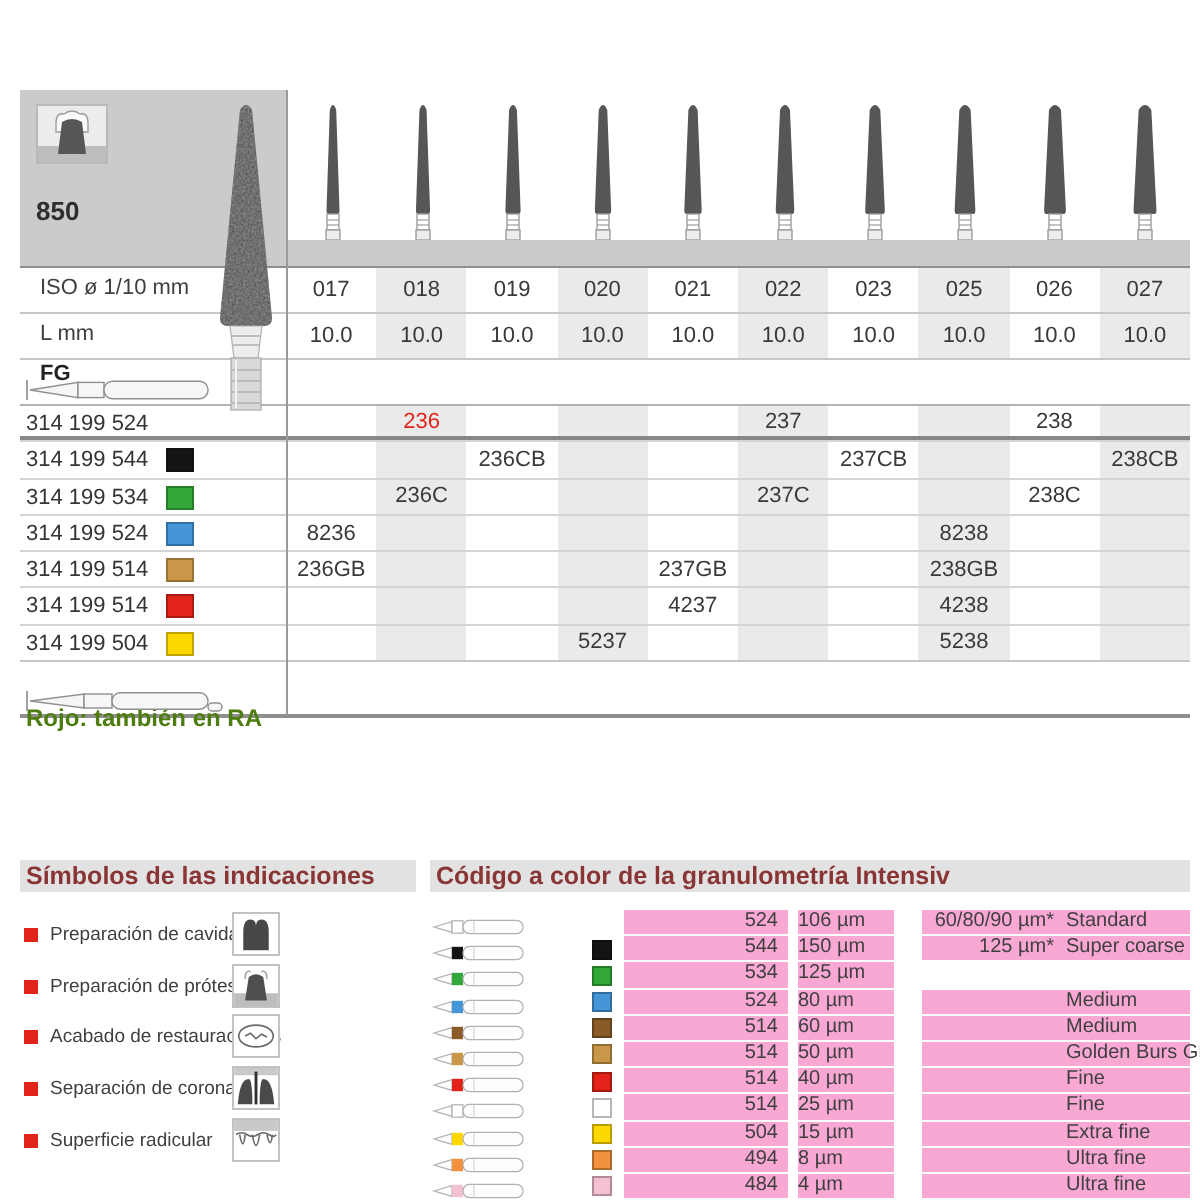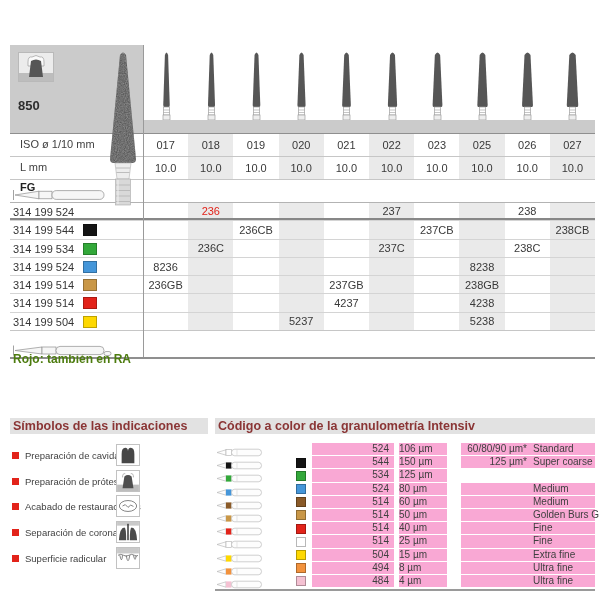--- a/index.html
+++ b/index.html
@@ -32,21 +32,21 @@
   .prow .cell{font-size:11px;}
   .cell.red{color:#e2231a;}
   .pcode{position:absolute;left:3px;top:3px;font-size:11px;color:#353535;}
   .psq{position:absolute;left:73px;top:3px;width:14px;height:12px;border:1px solid rgba(0,0,0,.25);}
   .noterow{height:27px;border-top:1px solid #c6c6c6;}
   .rojo{position:absolute;left:3px;top:1px;font-size:12px;font-weight:bold;color:#4d7c0f;margin-top:20px;}
   .fg .rowlab{font-weight:bold;color:#222;top:1px;}
   .fg-outline{position:absolute;left:2px;top:8px;}
   .ra-outline{position:absolute;left:2px;top:13px;}
   
-  .head-strip{height:16px;background:#e2e2e2;display:flex;align-items:center;}
+  .head-strip{height:16px;background:#e2e2e2;display:flex;align-items:center;margin-top:12px;}
   .head-strip span{font-size:12.5px;font-weight:bold;color:#8a3535;padding-left:3px;white-space:nowrap;}
   .bl{position:absolute;left:10px;top:418px;width:198px;}
   .br{position:absolute;left:215px;top:418px;width:380px;}
   .symlist{margin-top:9px;}
   .symrow{position:relative;height:25.7px;}
   .bullet{position:absolute;left:2px;top:9px;width:7px;height:7px;background:#e2231a;}
   .symlab{position:absolute;left:15px;top:7px;font-size:9.5px;color:#3f3f3f;white-space:nowrap;}
   .symicon{position:absolute;left:106px;top:1px;width:24px;height:22px;background:#fff;
            border:1px solid #c2c2c2;}
   .grantab{margin-top:9px;}

